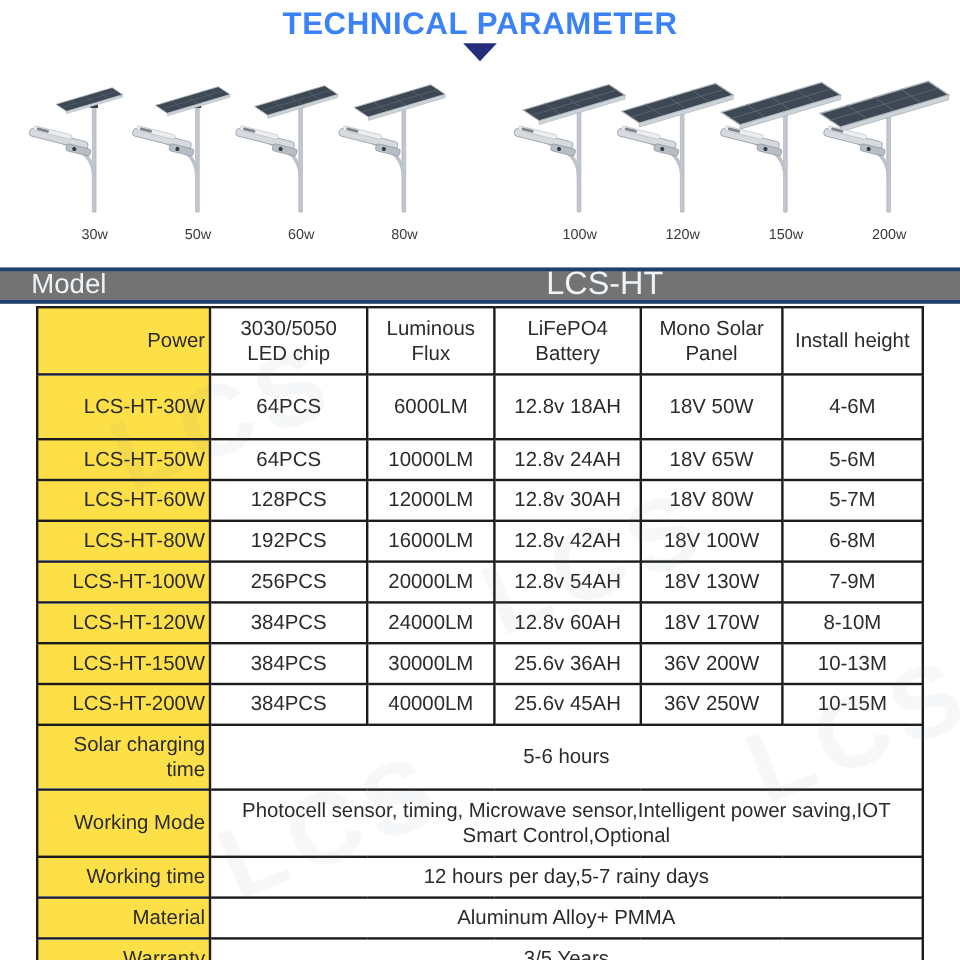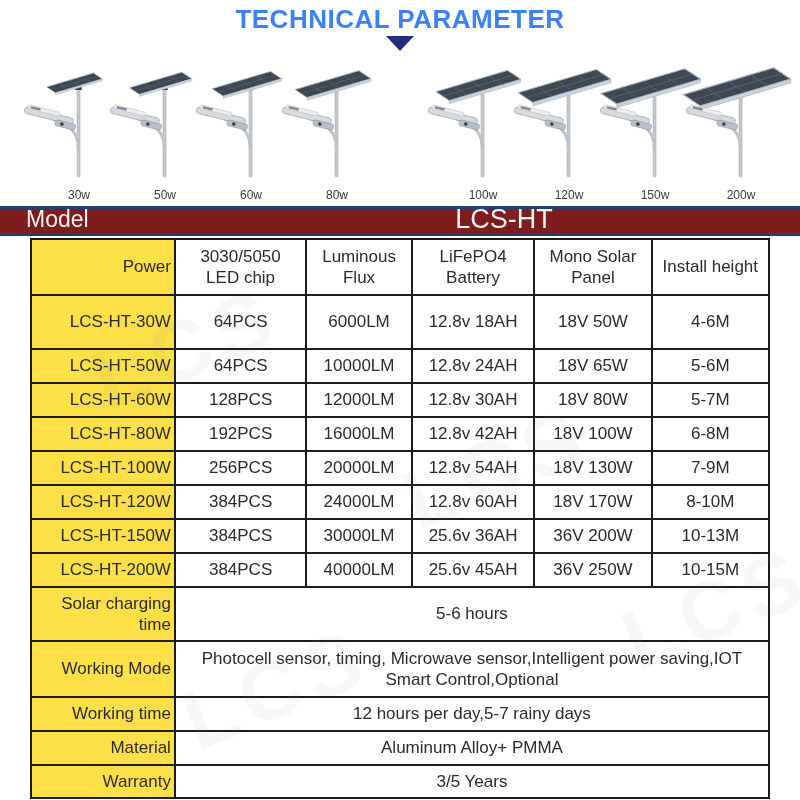--- a/index.html
+++ b/index.html
@@ -19,21 +19,21 @@
 
   
   .lights{display:flex;justify-content:space-between;align-items:flex-end;
           padding:0 16px 0 24px;height:146px;}
   .group{display:flex;justify-content:flex-start;width:356px;}
   .light{margin:0;width:86px;text-align:center;}
   .light svg{width:86px;height:127px;overflow:visible;display:block;}
   .watt{font-size:12px;color:#3a3a3a;transform:translateX(12px);margin-top:-2px;}
 
   
-  .model-bar{position:relative;margin-top:4px;height:24px;background:#7f1d1d;
+  .model-bar{position:relative;margin-top:21px;height:24px;background:#737373;
              border-top:3px solid #1d4070;border-bottom:3px solid #1d4070;}
   .model-label{position:absolute;left:26px;top:50%;transform:translateY(-54%);
                color:#eef3f8;font-size:23px;}
   .model-value{position:absolute;left:63%;top:50%;transform:translate(-50%,-54%);
                color:#eef3f8;font-size:27px;}
 
   
   table.spec{border-collapse:collapse;width:740px;margin:2px auto 0 auto;
              table-layout:fixed;background:transparent;}
   table.spec td,table.spec th{border:2px solid #1c1c1c;font-size:17px;font-weight:normal;

